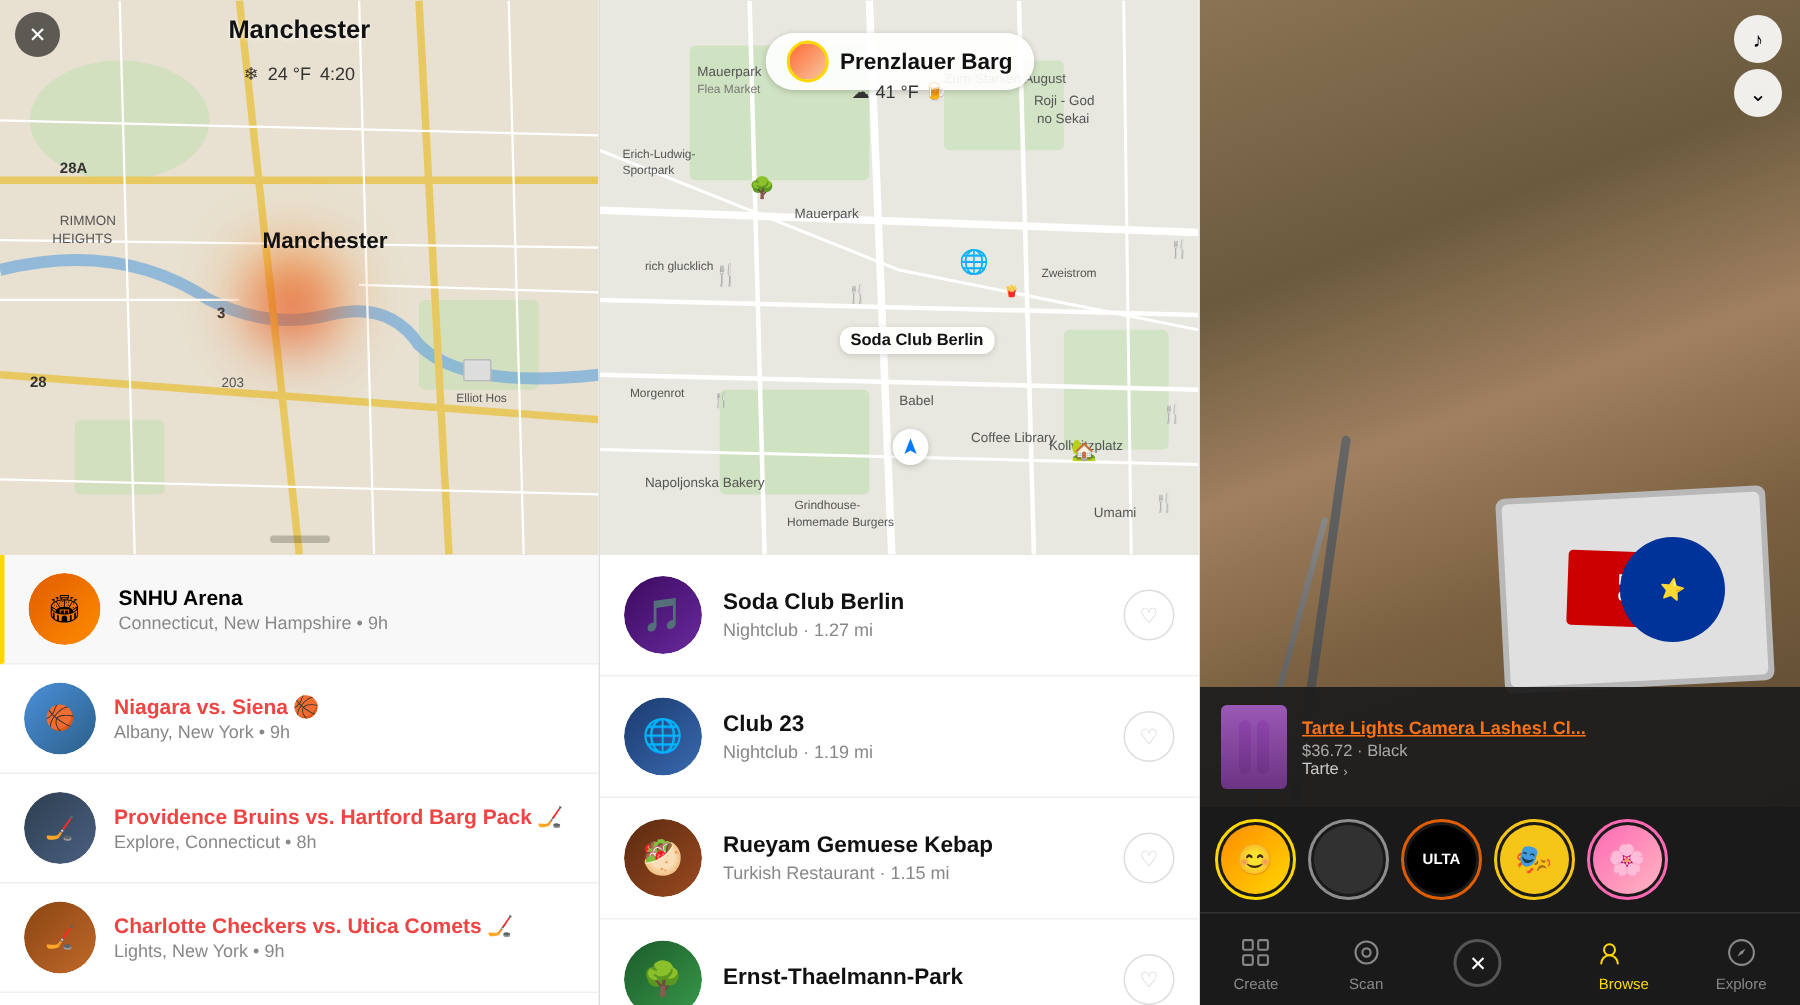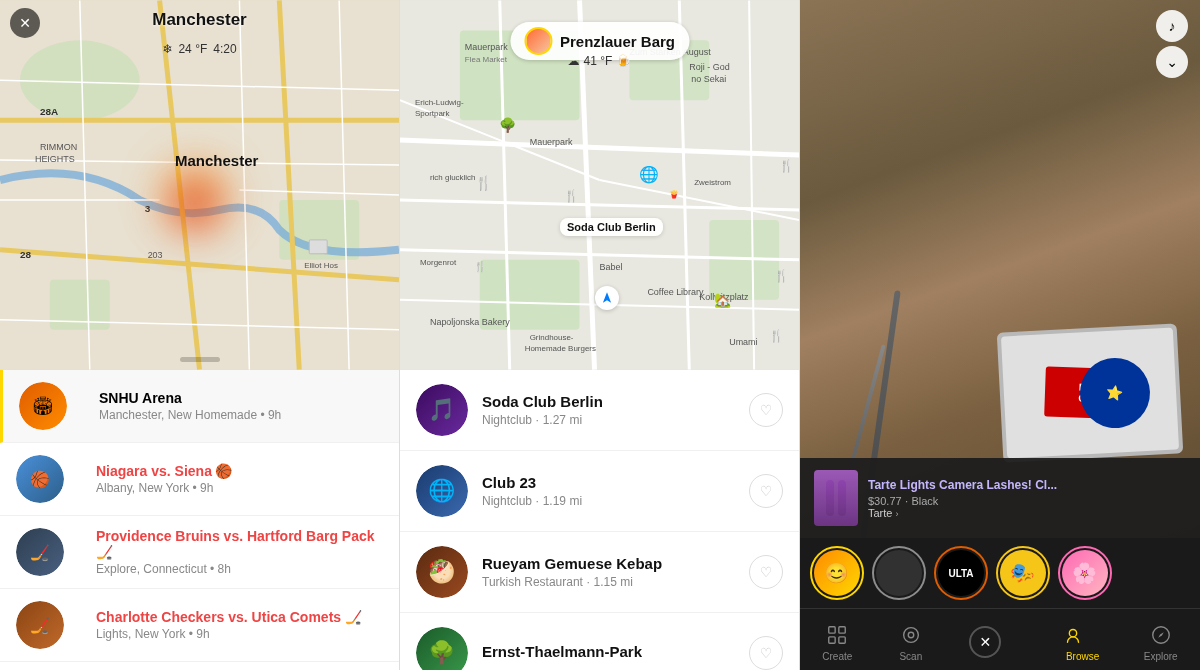--- a/index.html
+++ b/index.html
@@ -166,21 +166,21 @@
       flex-shrink: 0;
       margin-right: 12px;
     }
 
     .avatar-circle {
       width: 100%;
       height: 100%;
       border-radius: 50%;
     }
 
-    .item-info { flex: 1; margin-left: 20px; }
+    .item-info { flex: 1; }
 
     .item-title {
       font-size: 14px;
       font-weight: 600;
       color: #ef4444;
       margin-bottom: 2px;
     }
 
     .item-sub {
       font-size: 12px;
@@ -442,25 +442,26 @@
       background: linear-gradient(to bottom, #8e44ad, #6c3483);
       border-radius: 4px;
       margin: 0 2px;
     }
 
     .product-info { flex: 1; }
 
     .product-title {
       font-size: 12px;
       font-weight: 600;
-      color: #c4b5fd;
+      color: #f97316;
       margin-bottom: 3px;
       white-space: nowrap;
       overflow: hidden;
       text-overflow: ellipsis;
+      text-decoration: underline;
     }
 
     .product-price {
       font-size: 11px;
       color: #aaa;
     }
 
     .product-brand {
       font-size: 11px;
       color: #ccc;
@@ -654,21 +655,21 @@
   </div>
 
   <div class="map-list">
 
     <div class="map-list-item active">
       <div class="map-avatar">
         <div class="avatar-circle" style="background: linear-gradient(135deg, #e05c00, #ff8c00); display:flex; align-items:center; justify-content:center; font-size:18px;">🏟</div>
       </div>
       <div class="item-info">
         <div class="item-title">SNHU Arena</div>
-        <div class="item-sub">Manchester, New Homemade • 9h</div>
+        <div class="item-sub">Connecticut, New Hampshire • 9h</div>
       </div>
     </div>
 
     <div class="map-list-item">
       <div class="map-avatar">
         <div class="avatar-circle" style="background: linear-gradient(135deg, #4a90d9, #2c5f8a); display:flex; align-items:center; justify-content:center; font-size:16px;">🏀</div>
       </div>
       <div class="item-info">
         <div class="item-title">Niagara vs. Siena 🏀</div>
         <div class="item-sub">Albany, New York • 9h</div>
@@ -855,21 +856,21 @@
       </div>
     </div>
 
     <div class="product-card">
       <div class="product-img">
         <div class="mascara-tube"></div>
         <div class="mascara-tube"></div>
       </div>
       <div class="product-info">
         <div class="product-title">Tarte Lights  Camera  Lashes! Cl...</div>
-        <div class="product-price">$30.77 · Black</div>
+        <div class="product-price">$36.72 · Black</div>
         <div class="product-brand">
           <span>Tarte</span>
           <span class="brand-arrow">›</span>
         </div>
       </div>
     </div>
   </div>
 
   <div class="story-row">
 

